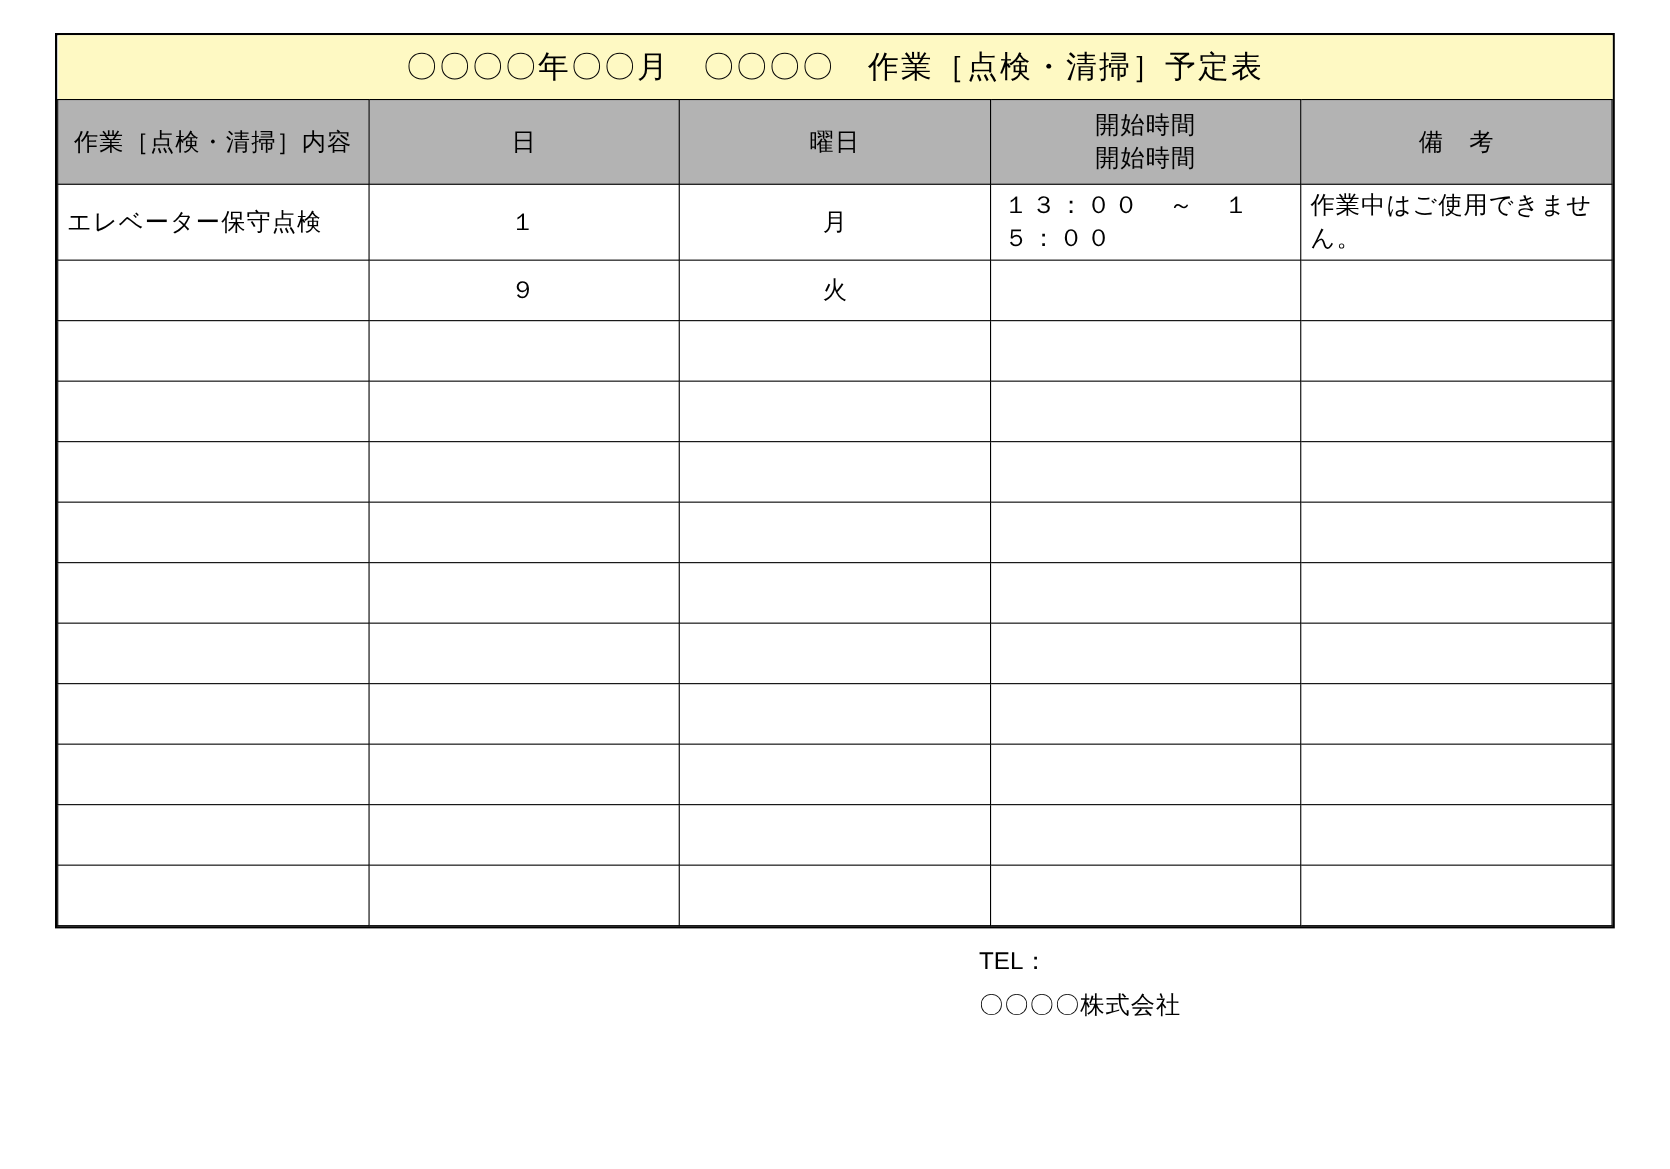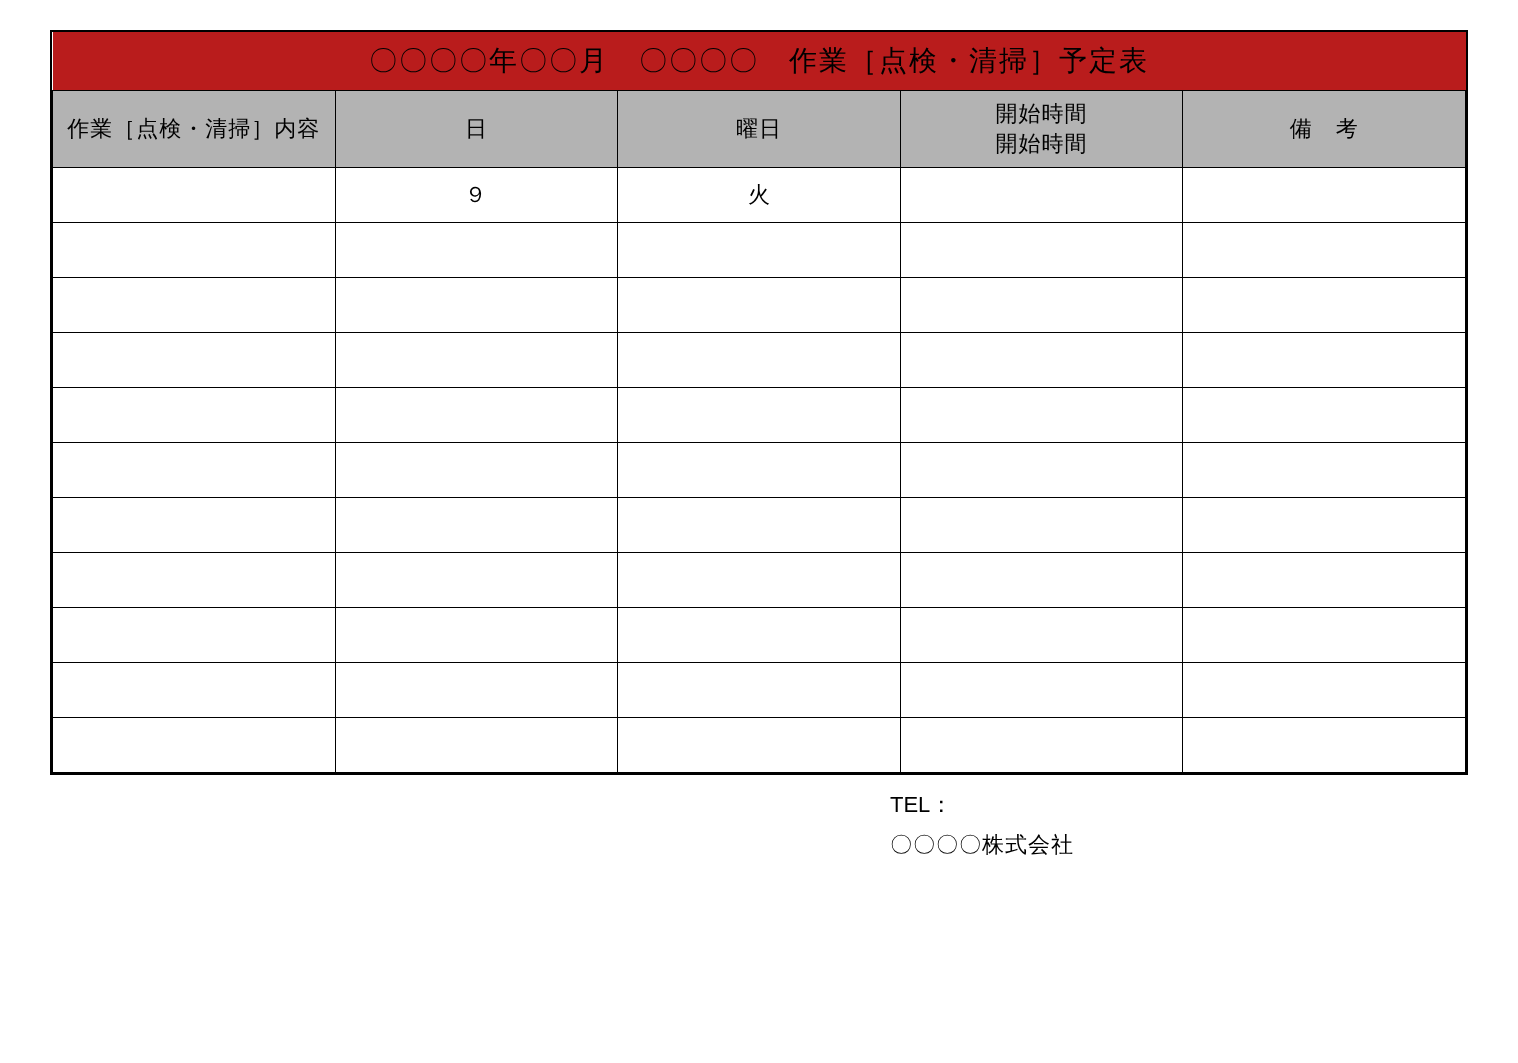--- a/index.html
+++ b/index.html
@@ -15,21 +15,21 @@
     }
     .table-container {
       border: 2px solid #000;
     }
     table {
       width: 100%;
       border-collapse: collapse;
       table-layout: fixed;
     }
     .title-row {
-      background-color: #b91c1c;
+      background-color: #fef9c3;
     }
     .title-cell {
       text-align: center;
       font-size: 28px;
       font-weight: normal;
       padding: 10px 0;
       letter-spacing: 2px;
     }
     .header-row {
       background-color: #b3b3b3;
@@ -120,20 +120,27 @@
         <th class="col-time">
           <div class="time-header-wrap">
             <span>開始時間</span>
             <span>開始時間</span>
           </div>
         </th>
         <th class="col-note">備　考</th>
       </tr>
     </thead>
     <tbody id="table-body">
+    <tr>
+          <td class="cell-content">エレベーター保守点検</td>
+          <td class="cell-day">１</td>
+          <td class="cell-dow">月</td>
+          <td class="cell-time">１３：００　～　１５：００</td>
+          <td class="cell-note">作業中はご使用できません。</td>
+        </tr>
         <tr>
           <td class="cell-content"></td>
           <td class="cell-day">９</td>
           <td class="cell-dow">火</td>
           <td class="cell-time"></td>
           <td class="cell-note"></td>
         </tr>
         <tr>
           <td class="cell-content"></td>
           <td class="cell-day"></td>

